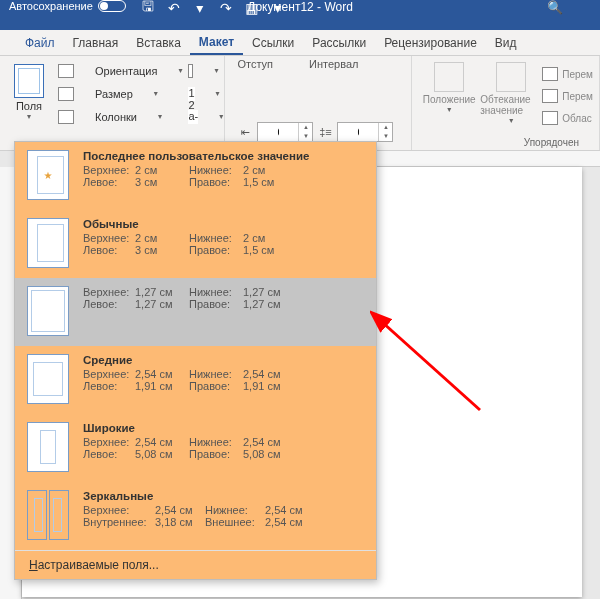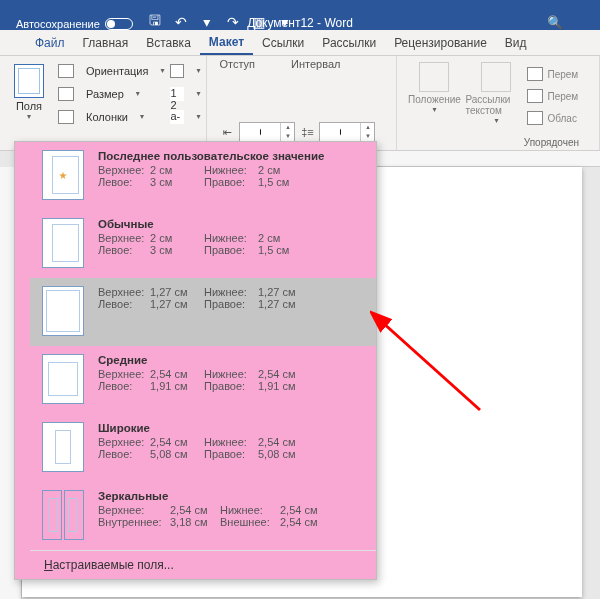--- a/index.html
+++ b/index.html
@@ -1,58 +1,58 @@
 <!DOCTYPE html>
 <html><head>
 <meta charset="utf-8">
 <style>
   * { box-sizing: border-box; margin: 0; padding: 0; }
   body { font-family: "Segoe UI", Tahoma, sans-serif; font-size: 12px; background: #fff; width: 600px; height: 599px; overflow: hidden; position: relative; }
-  .titlebar { height: 30px; background: #2b579a; color: #fff; display: flex; align-items: flex-end; padding: 0 16px; }
+  .titlebar { height: 30px; background: #2b579a; color: #fff; display: flex; align-items: flex-start; padding: 0 9px; }
   .titlebar .autosave { display: flex; align-items: center; gap: 5px; font-size: 11px; }
   .toggle { width: 28px; height: 12px; border: 1px solid #fff; border-radius: 8px; position: relative; }
   .toggle::after { content: ""; position: absolute; width: 8px; height: 8px; background: #fff; border-radius: 50%; top: 1px; left: 1px; }
   .qat { display: flex; align-items: center; gap: 10px; margin-left: 14px; }
   .qat .ico { width: 16px; height: 16px; display: flex; align-items: center; justify-content: center; font-size: 14px; color: #fff; }
   .titlebar .doctitle { position: absolute; left: 50%; transform: translateX(-50%); font-size: 12px; }
   .titlebar .search-ico { position: absolute; right: 36px; font-size: 13px; }
-  .tabs { height: 26px; background: #f3f2f1; display: flex; align-items: flex-end; border-bottom: 1px solid #d0d0d0; padding-left: 26px; }
+  .tabs { height: 26px; background: #f3f2f1; display: flex; align-items: flex-end; border-bottom: 1px solid #d0d0d0; padding-left: 16px; }
   .tab { padding: 0 9px; height: 100%; display: flex; align-items: center; color: #444; cursor: default; font-size: 12px; }
   .tab.file { color: #2b579a; font-weight: 400; }
   .tab.active { color: #2b579a; border-bottom: 2px solid #2b579a; font-weight: 600; }
   .ribbon { height: 95px; background: #f3f2f1; display: flex; border-bottom: 1px solid #d0d0d0; }
   .group { border-right: 1px solid #d9d9d9; padding: 4px 6px; display: flex; flex-direction: column; position: relative; }
   .group-label { position: absolute; bottom: 2px; left: 0; right: 0; text-align: center; font-size: 10px; color: #666; }
   .polia-btn { display: flex; flex-direction: column; align-items: center; width: 46px; padding-top: 4px; }
   .polia-icon { width: 30px; height: 34px; border: 1px solid #3a6fb7; background: #fff; position: relative; }
   .polia-icon::before, .polia-icon::after { content: ""; position: absolute; background: #cde0f5; }
   .polia-icon::before { top: 3px; bottom: 3px; left: 3px; right: 3px; background: #fff; border: 1px solid #9ec3e8; }
   .polia-lbl { font-size: 11px; color: #333; margin-top: 2px; }
   .vrows { display: flex; flex-direction: column; gap: 2px; font-size: 11px; color: #333; }
-  .vrows .row { display: flex; align-items: center; gap: 12px; height: 21px; }
+  .vrows .row { display: flex; align-items: center; gap: 21px; height: 21px; }
   .mini-ico { width: 16px; height: 14px; border: 1px solid #888; background: #fff; display: inline-block; }
   .drop-caret { font-size: 8px; color: #666; }
   .para-group { width: 190px; padding-top: 2px; gap: 48px; }
   .para-head { display: flex; gap: 36px; font-size: 11px; color: #555; margin-bottom: 4px; padding-left: 6px; }
   .spin-row { display: flex; align-items: center; gap: 4px; margin-bottom: 3px; padding-left: 6px; }
   .spin-ico { width: 16px; height: 14px; display: inline-flex; align-items: center; justify-content: center; font-size: 11px; color: #555; }
   .spin { display: flex; align-items: center; border: 1px solid #ababab; background: #fff; height: 20px; }
   .spin input { border: none; width: 40px; height: 18px; font-size: 11px; padding: 0 19px; outline: none; }
   .spin .ud { display: flex; flex-direction: column; width: 14px; border-left: 1px solid #ccc; }
   .spin .ud span { font-size: 6px; text-align: center; line-height: 9px; color: #666; height: 9px; }
   .arrange-group { flex: 1; display: flex; padding-top: 6px; }
   .big-btn { display: flex; flex-direction: column; align-items: center; width: 62px; font-size: 10px; color: #888; }
   .big-btn .bi { width: 30px; height: 30px; border: 1px solid #ccc; background: #f3f2f1; margin-bottom: 2px; }
   .arr-rows { display: flex; flex-direction: column; gap: 2px; font-size: 10px; color: #888; padding-top: 2px; }
   .arr-rows .r { display: flex; align-items: center; gap: 4px; height: 20px; }
   .page-area { background: #e8e8e8; height: 448px; position: relative; padding: 16px 0 0 22px; }
   .ruler-h { position: absolute; left: 22px; right: 0; top: 0; height: 16px; background: #f6f6f6; border-bottom: 1px solid #ccc; }
   .ruler-v { position: absolute; left: 0; top: 16px; bottom: 0; width: 22px; background: #f6f6f6; border-right: 1px solid #ccc; }
   .page { width: 560px; height: 430px; background: #fff; box-shadow: 0 2px 5px rgba(0,0,0,0.3); position: relative; }
-  .margins-menu { position: absolute; left: 14px; top: 141px; width: 363px; background: #f9a8d4; border: 1px solid #bdbdbd; box-shadow: 2px 3px 8px rgba(0,0,0,0.25); font-size: 11.5px; padding-left: 15px; }
+  .margins-menu { position: absolute; left: 14px; top: 141px; width: 363px; background: #fdba74; border: 1px solid #bdbdbd; box-shadow: 2px 3px 8px rgba(0,0,0,0.25); font-size: 11.5px; }
   .m-item { display: flex; padding: 8px 10px 10px 12px; gap: 14px; }
   .m-item.hover { background: #c5c5c5; }
   .m-ico { width: 42px; height: 50px; border: 1px solid #7a9cc6; background: #fff; position: relative; flex-shrink: 0; }
   .m-ico .inner { position: absolute; border: 1px solid #b3cce8; }
   .m-body { flex: 1; }
   .m-title { font-weight: 600; color: #333; margin-bottom: 2px; }
   .m-grid { display: grid; grid-template-columns: 52px 54px 54px 50px; row-gap: 0; color: #555; font-size: 11px; }
   .m-grid span.lab { color: #555; }
   .m-foot { border-top: 1px solid #e0e0e0; padding: 7px 14px; color: #333; font-size: 12px; }
   .m-foot span { text-decoration: underline; text-decoration-color: transparent; }
@@ -179,21 +179,21 @@
 
   <div class="group arrange-group" style="padding-bottom:16px">
     <div style="display:flex">
       <div class="big-btn">
           <div class="bi"></div>
           <span>Положение</span>
           <span class="drop-caret">▾</span>
         </div>
       <div class="big-btn">
           <div class="bi"></div>
-          <span>Рассылки текстом</span>
+          <span>Обтекание значение</span>
           <span class="drop-caret">▾</span>
         </div>
       <div class="arr-rows">
         <div class="r">
             <span class="mini-ico"></span>
             <span>Перем</span>
           </div>
         <div class="r">
             <span class="mini-ico"></span>
             <span>Перем</span>

